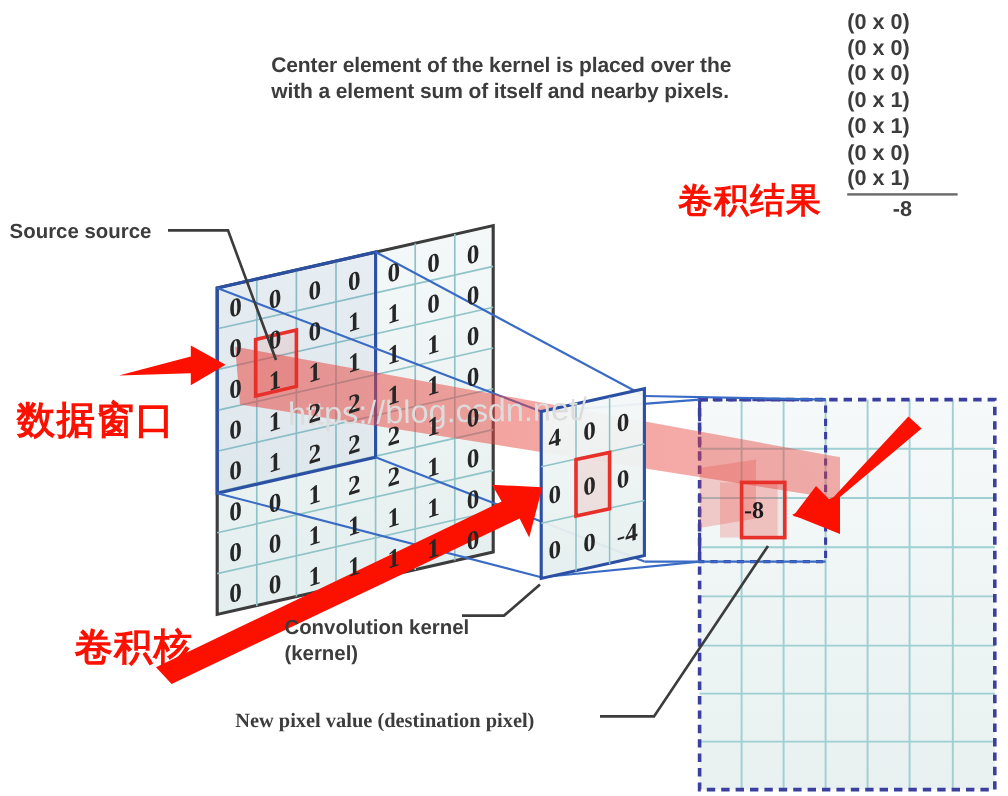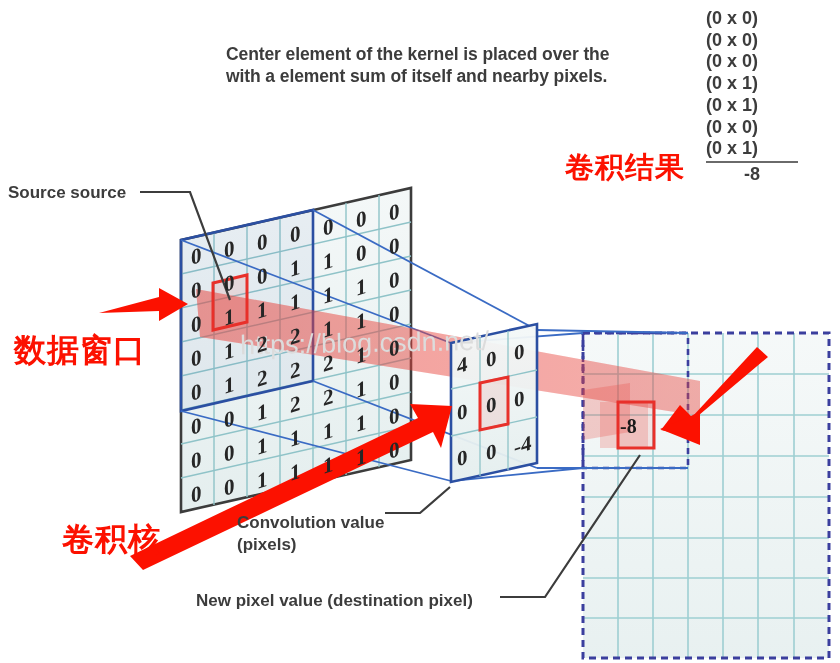--- a/index.html
+++ b/index.html
@@ -27,21 +27,21 @@
   }
   .calcbox .row{white-space:nowrap;display:block;}
   .calcbox .row.plus{margin-left:-16px;}
   .calcbox .rule{border-top:2px solid #6a6a6a;margin:1px 0 1px 0;width:92px;}
   .calcbox .total{text-align:center;width:92px;font-weight:bold;}
 
   .label{position:absolute;font-size:17px;font-weight:bold;color:#3c3c3c;white-space:nowrap;}
   #lbl-source{left:8px;top:183px;}
   #lbl-kernel{left:237px;top:513px;}
   #lbl-kernel2{left:237px;top:535px;}
-  #lbl-newpix{left:196px;top:591px;}
+  #lbl-newpix{left:196px;top:591px;font-family:Liberation Serif, serif;}
 
   .cn{
     position:absolute;color:#fc1100;font-weight:bold;white-space:nowrap;
     font-family:"DejaVu Sans","Liberation Sans",sans-serif;
     font-size:30px;letter-spacing:1px;
   }
   #cn-calc{left:565px;top:148px;font-size:29px;}
   #cn-window{left:14px;top:329px;font-size:32px;}
   #cn-core{left:62px;top:518px;font-size:32px;}
   #cn-result{left:673px;top:337px;font-size:30px;}
@@ -213,22 +213,22 @@
     <span class="row">(0 x 0)</span>
     <span class="row">(0 x 1)</span>
     <span class="row">(0 x 1)</span>
     <span class="row">(0 x 0)</span>
     <span class="row">(0 x 1)</span>
     <div class="rule"></div>
     <div class="total">-8</div>
   </div>
 
   <div class="label" id="lbl-source">Source source</div>
-  <div class="label" id="lbl-kernel">Convolution value</div>
-  <div class="label" id="lbl-kernel2">(pixels)</div>
+  <div class="label" id="lbl-kernel">Convolution kernel</div>
+  <div class="label" id="lbl-kernel2">(kernel)</div>
   <div class="label" id="lbl-newpix">New pixel value (destination pixel)</div>
 
   <div class="cn" id="cn-calc">卷积结果</div>
   <div class="cn" id="cn-core">卷积核</div>
   <div class="cn" id="cn-window">数据窗口</div>
 
   <div class="watermark">https://blog.csdn.net/</div>
 
   <div id="numbers">
       <div class="cellnum" style="left: 190.9px; top: 244.42px;">0</div>

